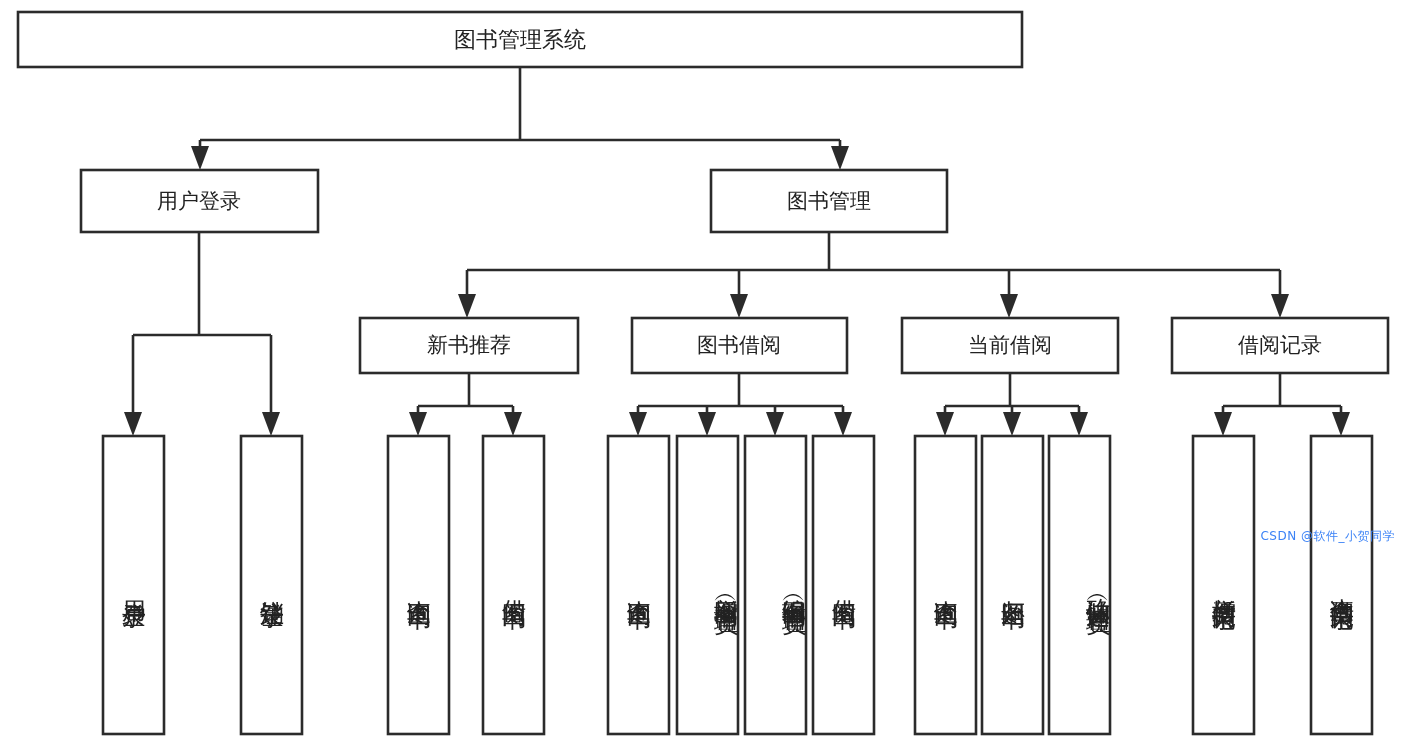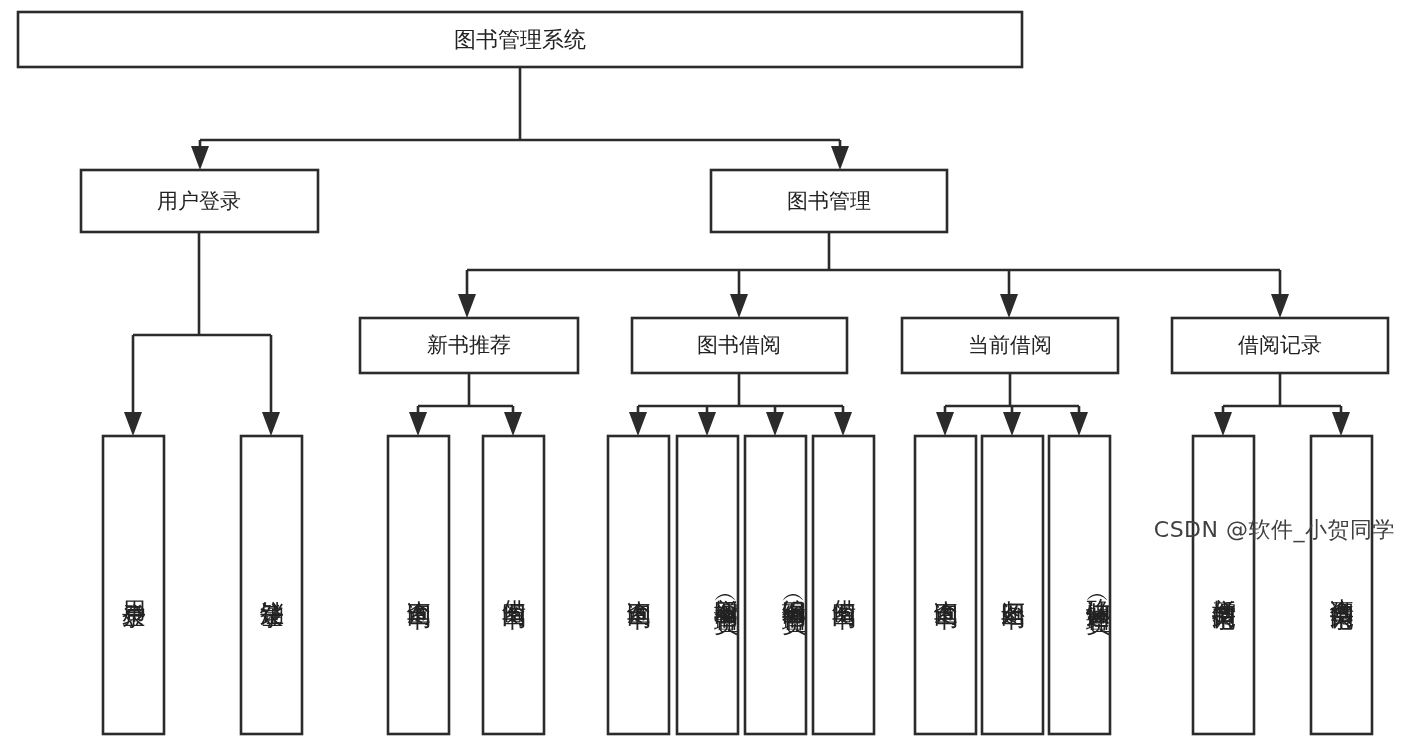--- a/index.html
+++ b/index.html
@@ -67,22 +67,22 @@
     letter-spacing: 2px;
     white-space: nowrap;
     text-align: center;
     pointer-events: none;
   }
   .watermark {
     position: absolute;
     right: 10px;
     bottom: 6px;
     font-family: "DejaVu Sans", "Liberation Sans", sans-serif;
-    font-size: 22px;
-    color: #404040;
+    font-size: 12px;
+    color: #3b82f6;
     white-space: nowrap;
     letter-spacing: 0.5px;
   }
 </style>
 </head>
 <body>
 
 <div id="diagram-root">
 
   <svg id="tree-svg" viewBox="0 0 1405 747">

